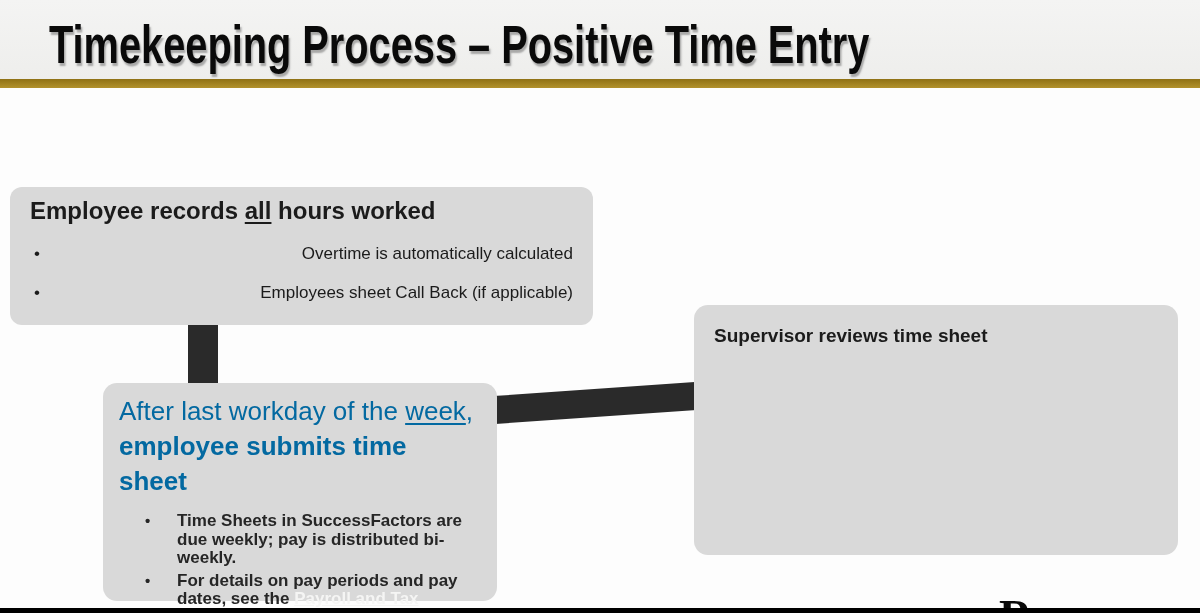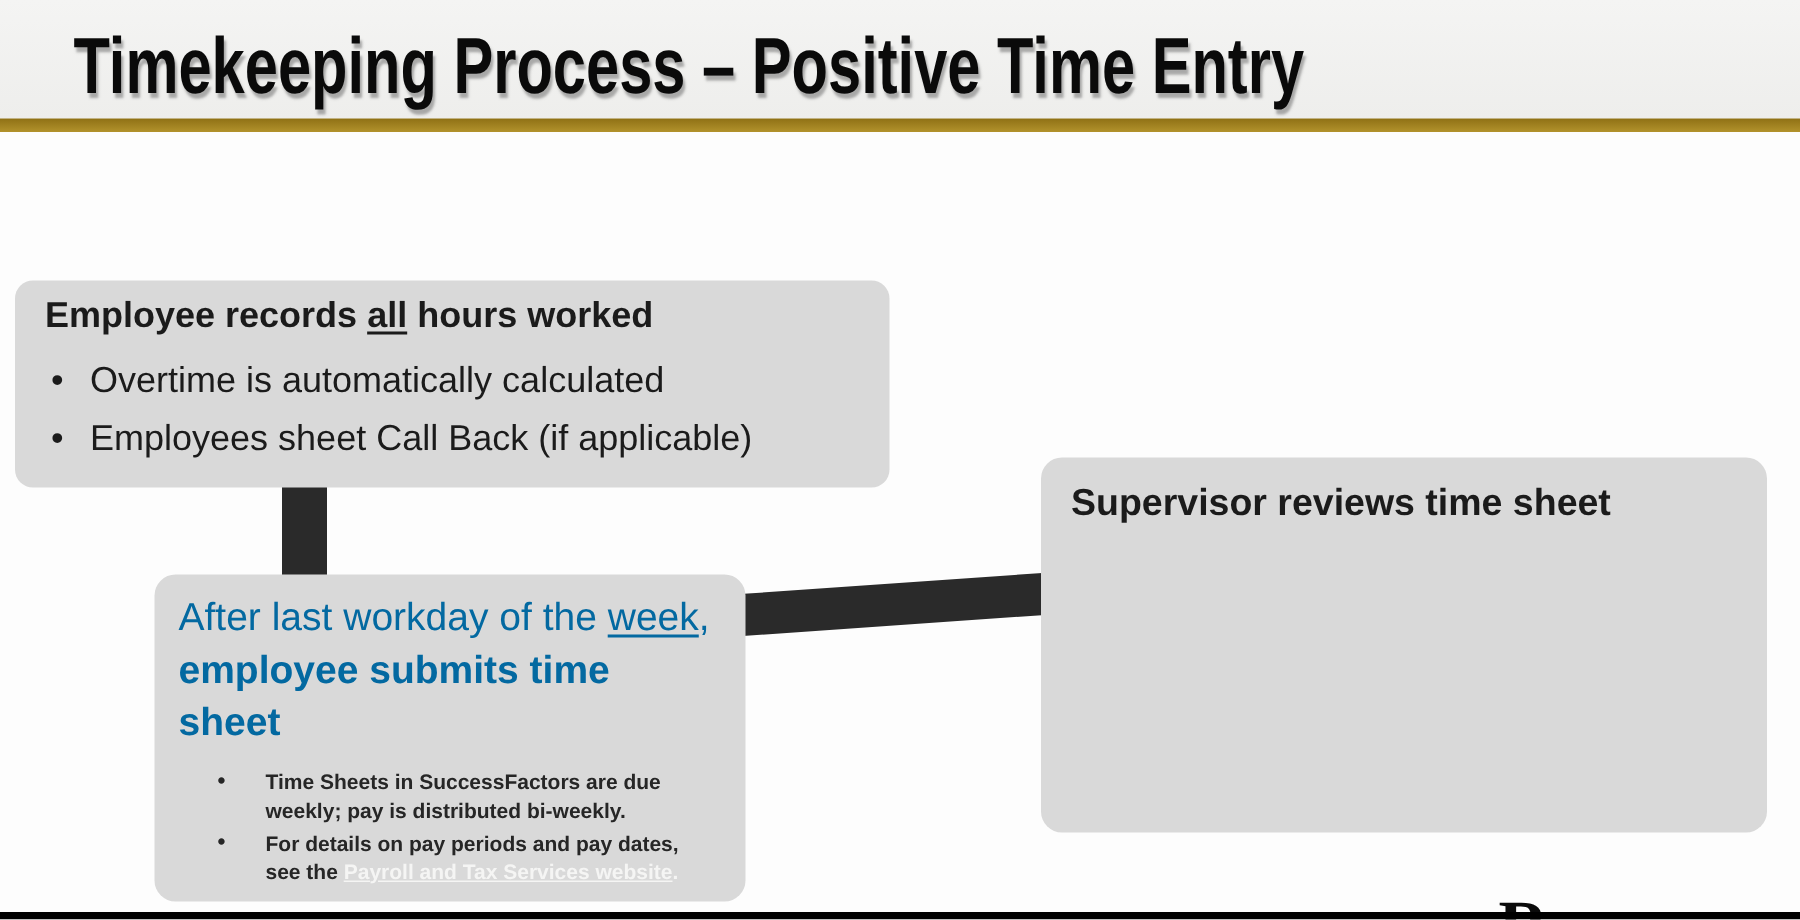--- a/index.html
+++ b/index.html
@@ -40,52 +40,52 @@
   }
   .box h2 { margin: 0; }
 
   #box-employee-records {
     left: 10px; top: 187px; width: 583px; height: 138px;
     border-radius: 12px; padding: 10px 20px 0 20px;
   }
   #box-employee-records .box-title { font-size: 24px; font-weight: 700; line-height: 28px; }
   #box-employee-records ul { list-style: none; margin: 9px 0 0 0; padding: 0; }
   #box-employee-records li {
-    position: relative; font-size: 24px; line-height: 39px; padding-left: 30px;
+    position: relative; font-size: 17px; line-height: 39px; padding-left: 30px; text-align: right;
   }
   #box-employee-records li::before {
     content: "\2022"; position: absolute; left: 4px; top: 0;
   }
 
   #box-employee-submits {
     left: 103px; top: 383px; width: 394px; height: 218px;
     border-radius: 14px; padding: 11px 18px 0 16px;
   }
   #box-employee-submits .box-title {
     font-size: 26px; font-weight: 400; line-height: 35px; color: #0369a1;
   }
   #box-employee-submits .box-title strong { font-weight: 700; }
   #box-employee-submits ul { list-style: none; margin: 13px 0 0 0; padding: 0; }
   #box-employee-submits li {
-    position: relative; font-size: 14px; font-weight: 700;
+    position: relative; font-size: 17px; font-weight: 700;
     line-height: 18.5px; padding-left: 58px; margin-bottom: 4px; color: #262626;
   }
   #box-employee-submits li::before {
     content: "\2022"; position: absolute; left: 26px; top: 0; font-size: 15px;
   }
   .link {
     color: #f5f5f4; text-decoration: underline; cursor: pointer; font-weight: 700;
   }
   .link-suffix { color: #f5f5f4; }
 
   #box-supervisor-reviews {
     left: 694px; top: 305px; width: 484px; height: 250px;
     border-radius: 14px; padding: 16px 20px 0 20px;
   }
-  #box-supervisor-reviews .box-title { font-size: 25px; font-weight: 700; line-height: 29px; }
+  #box-supervisor-reviews .box-title { font-size: 19px; font-weight: 700; line-height: 29px; }
   #box-supervisor-reviews ul { list-style: none; margin: 14px 0 0 0; padding: 0; }
   #box-supervisor-reviews li {
     position: relative; font-size: 25px; line-height: 34px; padding-left: 27px;
   }
   #box-supervisor-reviews li::before {
     content: "\2022"; position: absolute; left: 0; top: 0;
   }
 
   .u { text-decoration: underline; text-underline-offset: 3px; }
 

